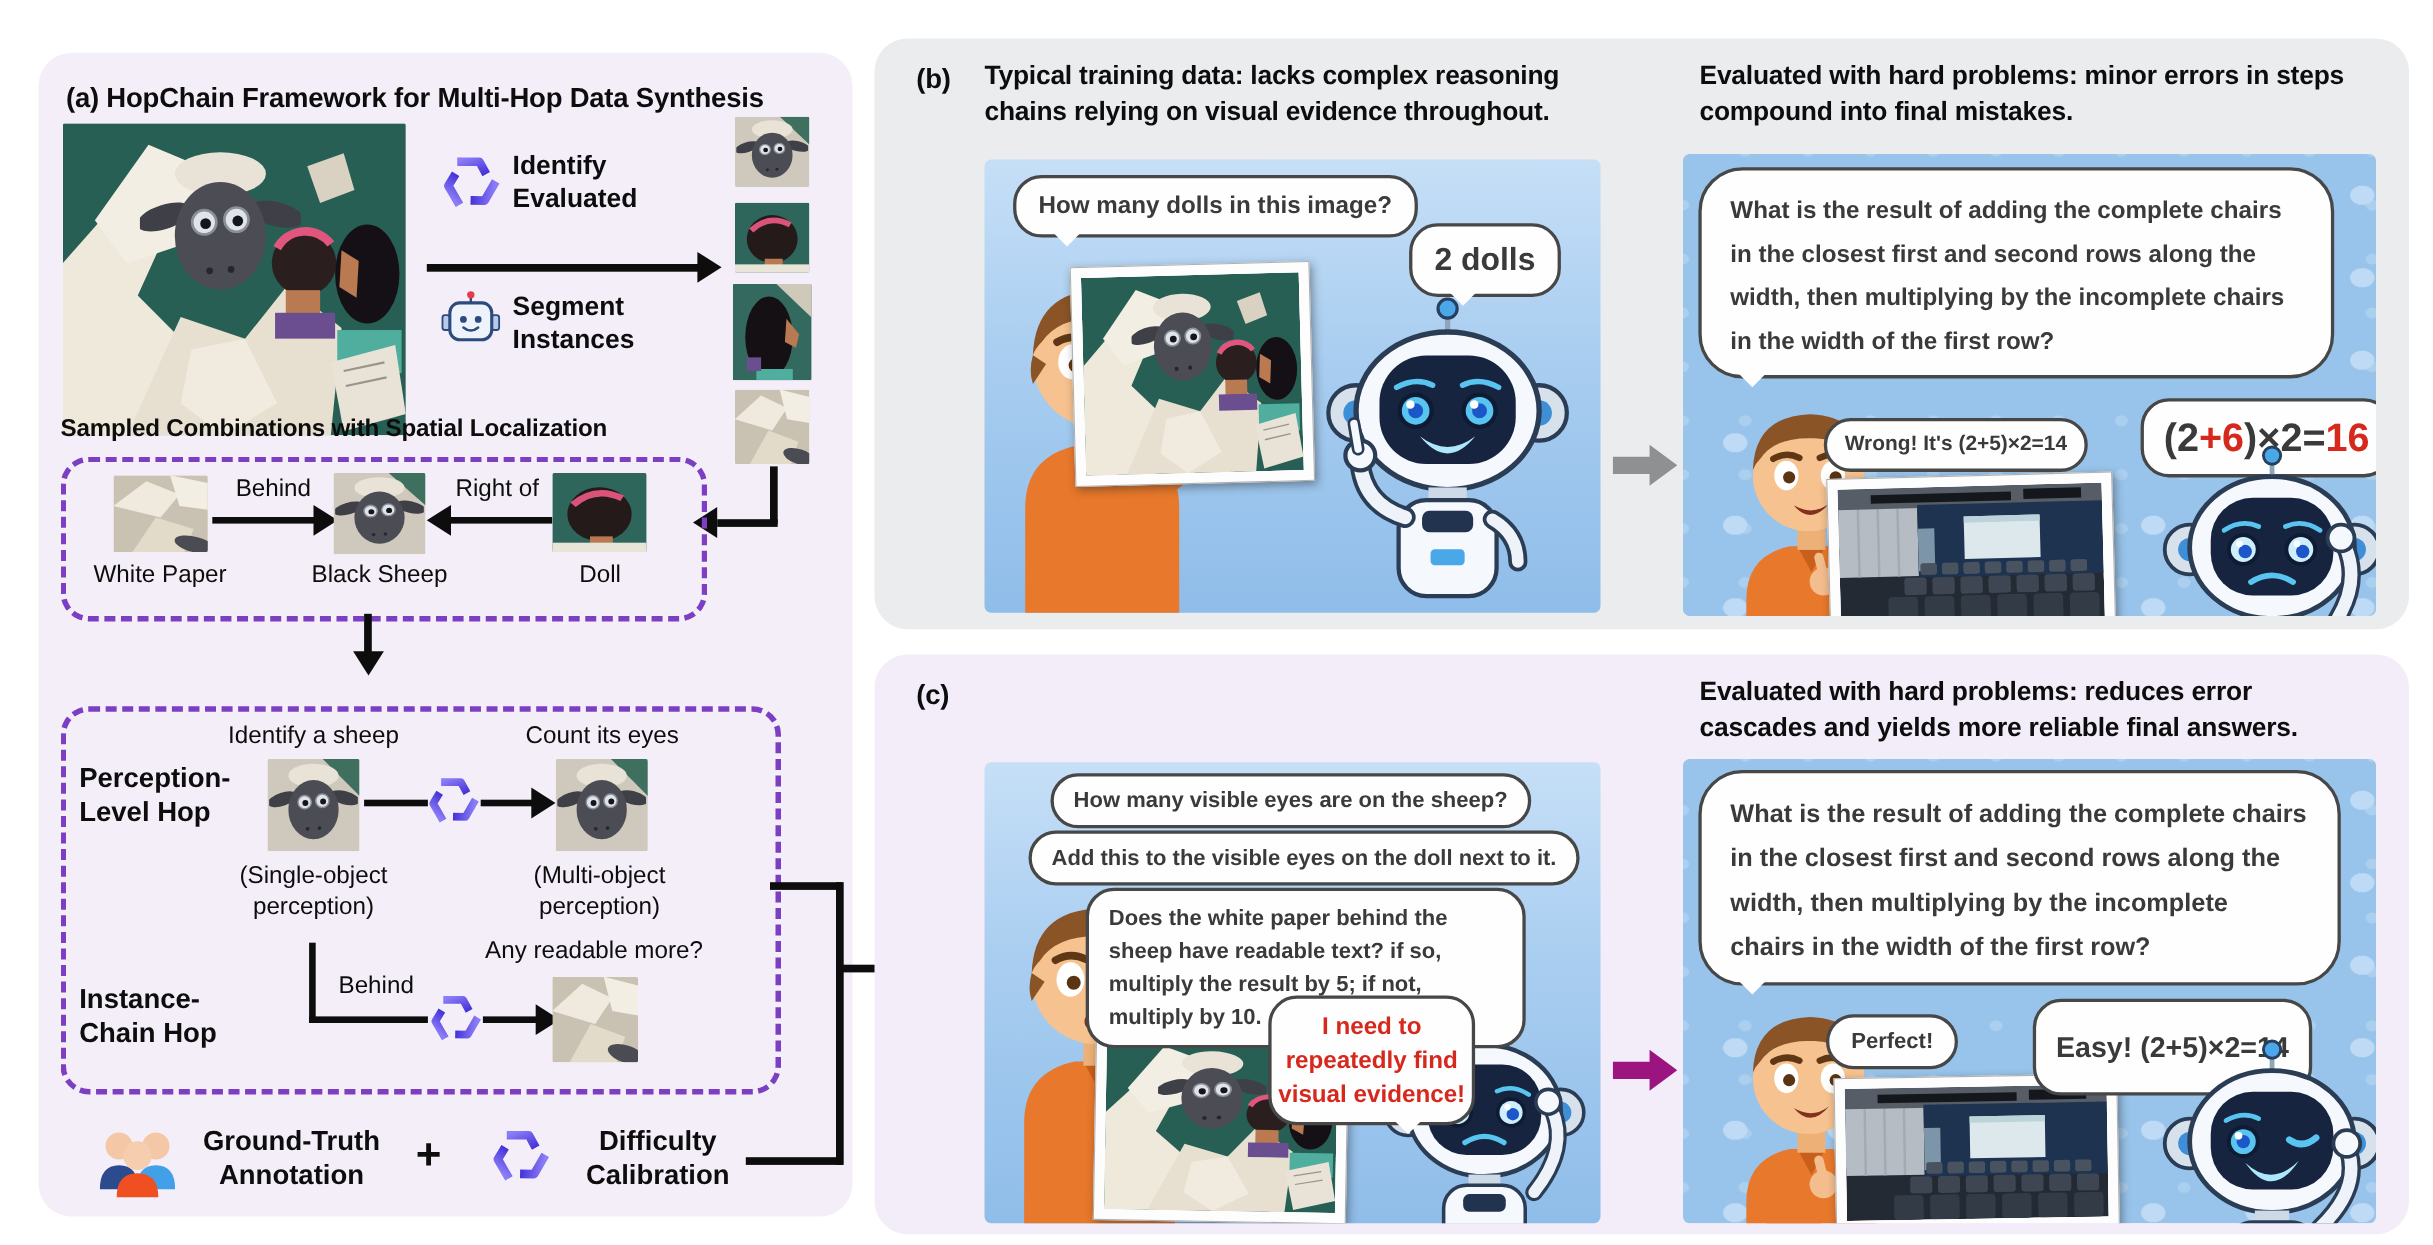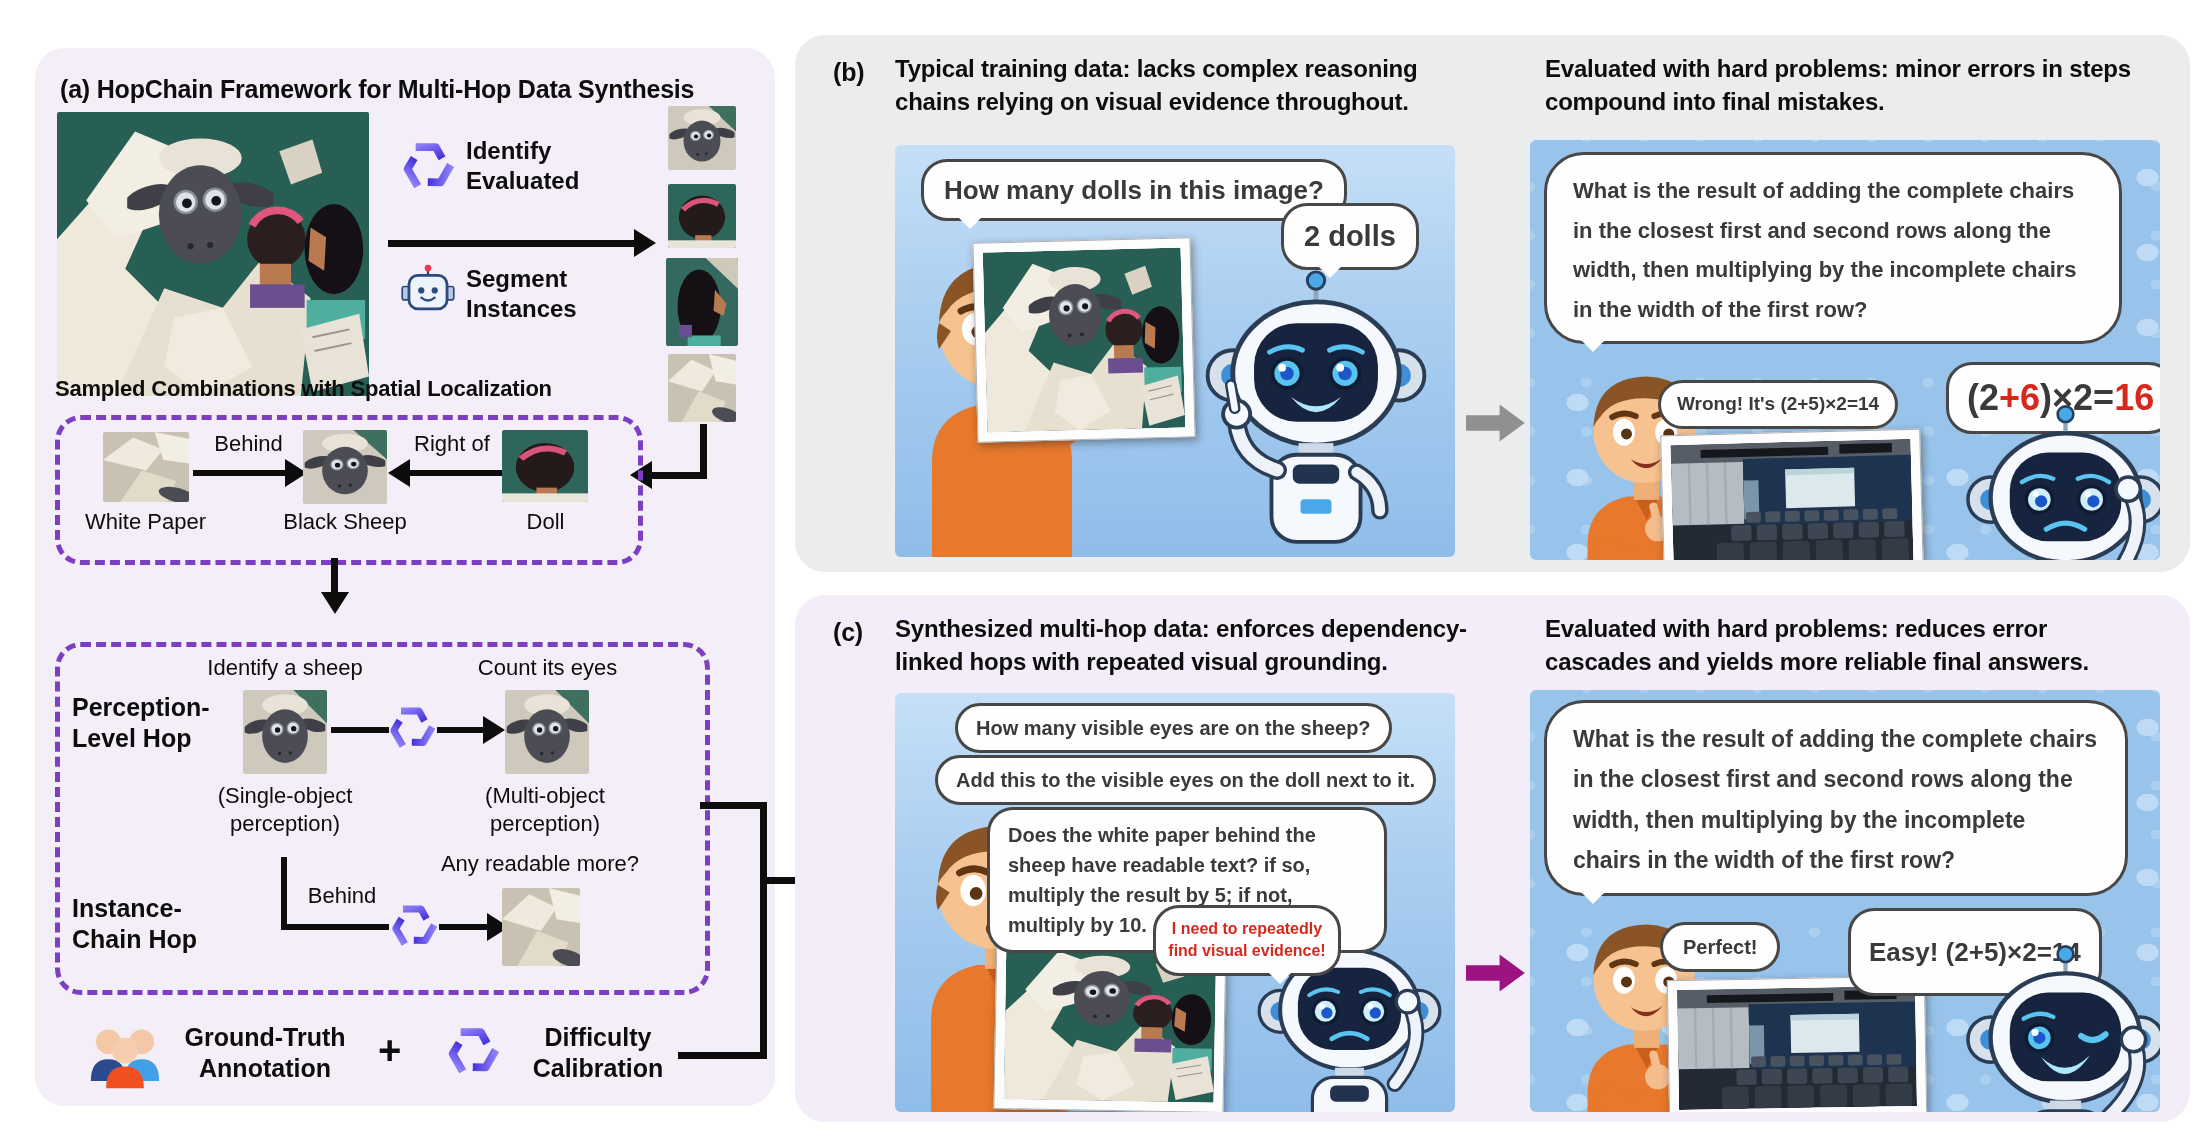--- a/index.html
+++ b/index.html
@@ -481,21 +481,21 @@
         </svg></span>
     <div class="photo" style="left:80px;top:95px;transform:rotate(-1.5deg)">
       <svg width="198" height="180">
           <use href="#sym-scene"></use>
         </svg>
       </div>
     <span class="abs" style="left:302px;top:122px;width:238px;height:300px">
       <svg width="238" height="300">
           <use href="#sym-robot-happy"></use>
         </svg></span>
-    <div class="bub t t-dl" style="left:26px;top:14px;font-size:26px;white-space:nowrap">How many dolls in this image?</div>
+    <div class="bub t t-dl" style="left:26px;top:14px;font-size:22px;white-space:nowrap">How many dolls in this image?</div>
     <div class="bub t t-dl" style="left:386px;top:58px;font-size:29px;white-space:nowrap">2 dolls</div>
   </div>
 
   <svg class="blockarrow" style="left:1466px;top:396px;color:var(--gray-arrow,#8e9091)" width="60" height="54">
       <use href="#sym-blockarrow"></use>
     </svg>
 
   <div class="cartoon mottle" style="left:1530px;top:140px;width:630px;height:420px">
     <div class="bub left t t-dl" style="left:14px;top:12px;width:578px;height:192px;font-size:22px;line-height:1.8;border-radius:40px;padding:16px 26px">What is the result of adding the complete chairs in the closest first and second rows along the width, then multiplying by the incomplete chairs in the width of the first row?</div>
     <span class="abs" style="left:-14px;top:214px;width:270px;height:280px">
@@ -511,41 +511,40 @@
     <div class="bub" style="left:416px;top:222px;font-size:36px;white-space:nowrap;padding:8px 18px"><span>(2</span><span class="red">+6</span><span>)×2=</span><span class="red">16</span></div>
     <span class="abs" style="left:428px;top:262px;width:215px;height:270px">
       <svg width="215" height="270">
           <use href="#sym-robot-sad"></use>
         </svg></span>
   </div>
 
   <section class="panel" style="left:795px;top:595px;width:1395px;height:527px;background:var(--panel-c-bg,#f2edf8)"></section>
 
   <div class="hd" style="left:833px;top:615px;font-size:25px">(c)</div>
-  <div class="hd" style="left:895px;top:612px;width:610px;font-size:24px">Synthesized multi-hop data: enforces dependency-linked hops with repeated visual grounding.</div>
   <div class="hd" style="left:1545px;top:612px;width:610px;font-size:24px">Evaluated with hard problems: reduces error cascades and yields more reliable final answers.</div>
 
   <div class="cartoon sky" style="left:895px;top:693px;width:560px;height:419px">
     <span class="abs" style="left:-8px;top:104px;width:235px;height:330px">
       <svg width="235" height="330">
           <use href="#sym-man-point"></use>
         </svg></span>
     <div class="photo" style="left:100px;top:238px;transform:rotate(1deg)">
       <svg width="210" height="160">
           <use href="#sym-scene"></use>
         </svg>
       </div>
     <span class="abs" style="left:352px;top:228px;width:205px;height:250px">
       <svg width="205" height="250">
           <use href="#sym-robot-sad"></use>
         </svg></span>
     <div class="bub" style="left:40px;top:62px;font-size:20px;white-space:nowrap;padding:8px 18px">Add this to the visible eyes on the doll next to it.</div>
     <div class="bub" style="left:60px;top:10px;font-size:20px;white-space:nowrap;padding:8px 18px">How many visible eyes are on the sheep?</div>
     <div class="bub left" style="left:92px;top:114px;width:400px;font-size:20px;padding:10px 18px;line-height:1.5">Does the white paper behind the sheep have readable text? if so, multiply the result by 5; if not, multiply by 10.</div>
-    <div class="bub redtxt t t-dr" style="left:258px;top:212px;width:188px;font-size:16px;padding:10px 1px">I need to repeatedly find visual evidence!</div>
+    <div class="bub redtxt t t-dr" style="left:258px;top:212px;width:188px;font-size:22px;padding:10px 1px">I need to repeatedly find visual evidence!</div>
   </div>
 
   <svg class="blockarrow" style="left:1466px;top:946px;color:var(--magenta-arrow,#9c1480)" width="60" height="54">
       <use href="#sym-blockarrow"></use>
     </svg>
 
   <div class="cartoon mottle" style="left:1530px;top:690px;width:630px;height:422px">
     <div class="bub left t t-dl" style="left:14px;top:10px;width:584px;height:196px;font-size:23px;line-height:1.75;border-radius:40px;padding:16px 26px">What is the result of adding the complete chairs in the closest first and second rows along the width, then multiplying by the incomplete chairs in the width of the first row?</div>
     <span class="abs" style="left:-14px;top:212px;width:270px;height:280px">
       <svg width="270" height="280" viewBox="0 0 240 248">

